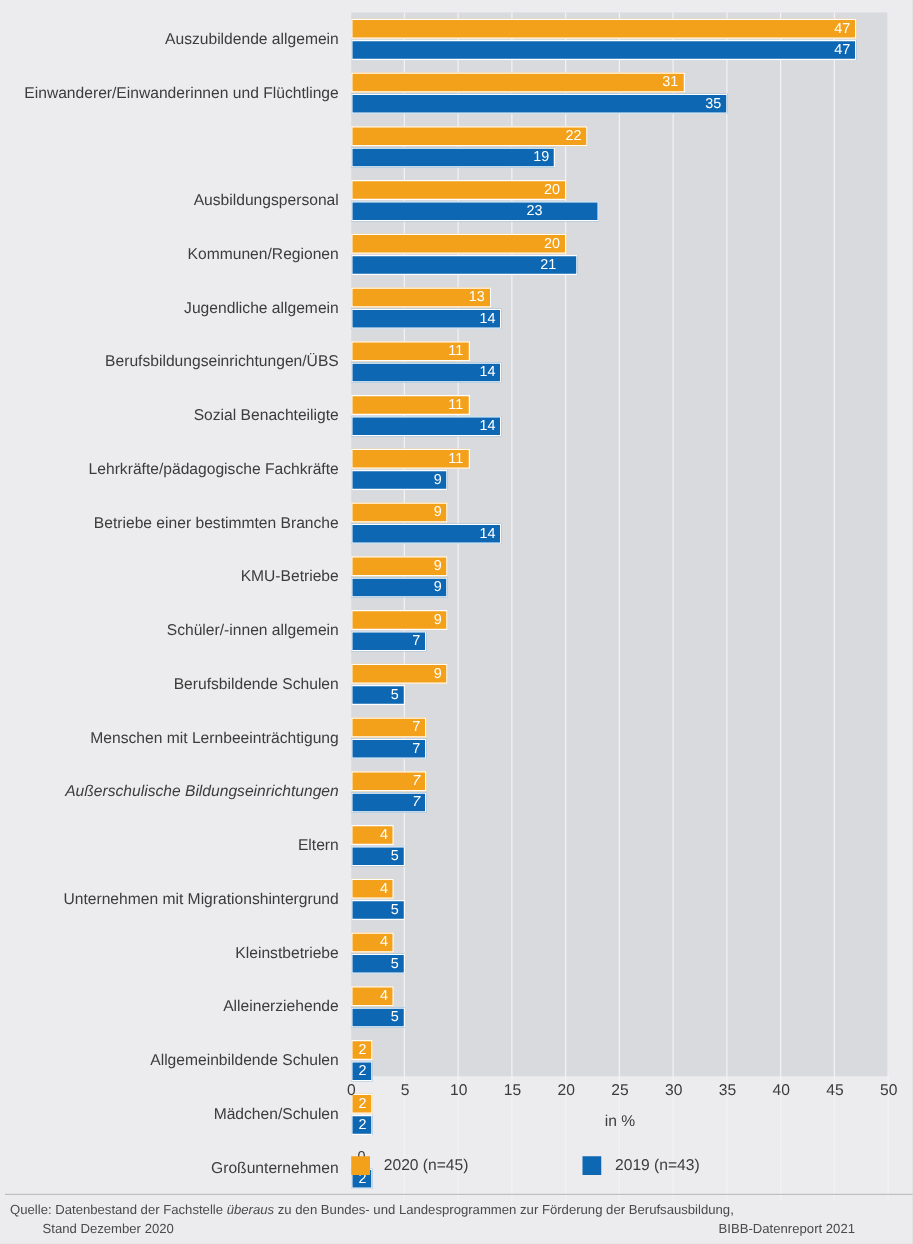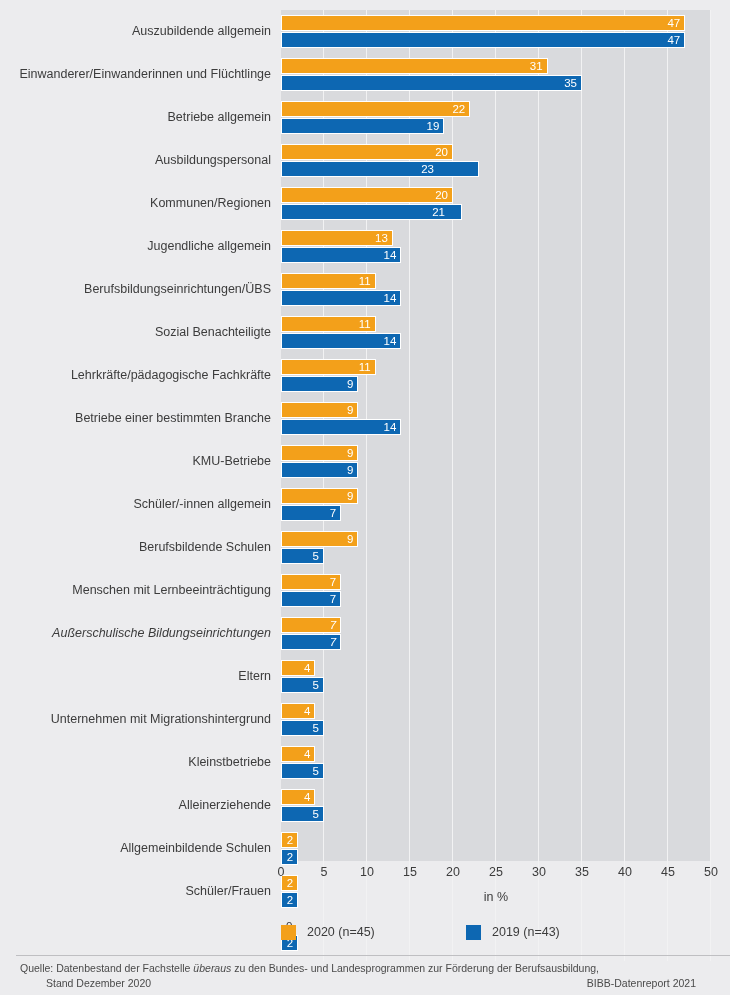--- a/index.html
+++ b/index.html
@@ -166,21 +166,21 @@
     margin-right: 11px;
   }
   .legend-text {
     font-size: 12.5px;
     color: #3c3c3c;
   }
 
   
   #footer {
     position: absolute;
-    left: 16px;
+    left: 4px;
     top: 955px;
     width: 686px;
     height: 40px;
   }
   #footer-rule {
     position: absolute;
     left: 0;
     top: 0;
     width: 730px;
     height: 1px;
@@ -244,21 +244,20 @@
         <div class="row" style="top: 53px;">
           <div class="row-label">Einwanderer/Einwanderinnen und Flüchtlinge</div>
           <div class="bar-wrap">
             <div class="bar s2020" style="width: 266.6px; background: rgb(243, 160, 26);"></div>
             <div class="bar-value s2020" style="left: 0px; width: 266.6px;">31</div>
             <div class="bar s2019" style="width: 301px; background: rgb(13, 103, 178);"></div>
             <div class="bar-value s2019" style="left: 0px; width: 301px;">35</div>
           </div>
         </div>
         <div class="row" style="top: 96px;">
-          <div class="row-label">Betriebe allgemein</div>
           <div class="bar-wrap">
             <div class="bar s2020" style="width: 189.2px; background: rgb(243, 160, 26);"></div>
             <div class="bar-value s2020" style="left: 0px; width: 189.2px;">22</div>
             <div class="bar s2019" style="width: 163.4px; background: rgb(13, 103, 178);"></div>
             <div class="bar-value s2019" style="left: 0px; width: 163.4px;">19</div>
           </div>
         </div>
         <div class="row" style="top: 139px;">
           <div class="row-label">Ausbildungspersonal</div>
           <div class="bar-wrap">
@@ -406,29 +405,30 @@
         <div class="row" style="top: 827px;">
           <div class="row-label">Allgemeinbildende Schulen</div>
           <div class="bar-wrap">
             <div class="bar s2020" style="width: 17.2px; background: rgb(243, 160, 26);"></div>
             <div class="bar-value s2020" style="left: 0px; width: 17.2px;">2</div>
             <div class="bar s2019" style="width: 17.2px; background: rgb(13, 103, 178);"></div>
             <div class="bar-value s2019" style="left: 0px; width: 17.2px;">2</div>
           </div>
         </div>
         <div class="row" style="top: 870px;">
-          <div class="row-label">Schüler/Frauen</div>
+          <div class="row-label">Mädchen/Schulen</div>
           <div class="bar-wrap">
             <div class="bar s2020" style="width: 17.2px; background: rgb(243, 160, 26);"></div>
             <div class="bar-value s2020" style="left: 0px; width: 17.2px;">2</div>
             <div class="bar s2019" style="width: 17.2px; background: rgb(13, 103, 178);"></div>
             <div class="bar-value s2019" style="left: 0px; width: 17.2px;">2</div>
           </div>
         </div>
         <div class="row" style="top: 913px;">
+          <div class="row-label">Großunternehmen</div>
           <div class="bar-wrap">
             <div class="bar-value s2020 outside" style="left: 0px;">0</div>
             <div class="bar s2019" style="width: 17.2px; background: rgb(13, 103, 178);"></div>
             <div class="bar-value s2019" style="left: 0px; width: 17.2px;">2</div>
           </div>
         </div>
       </div>
   </div>
 
   <div id="x-axis">

